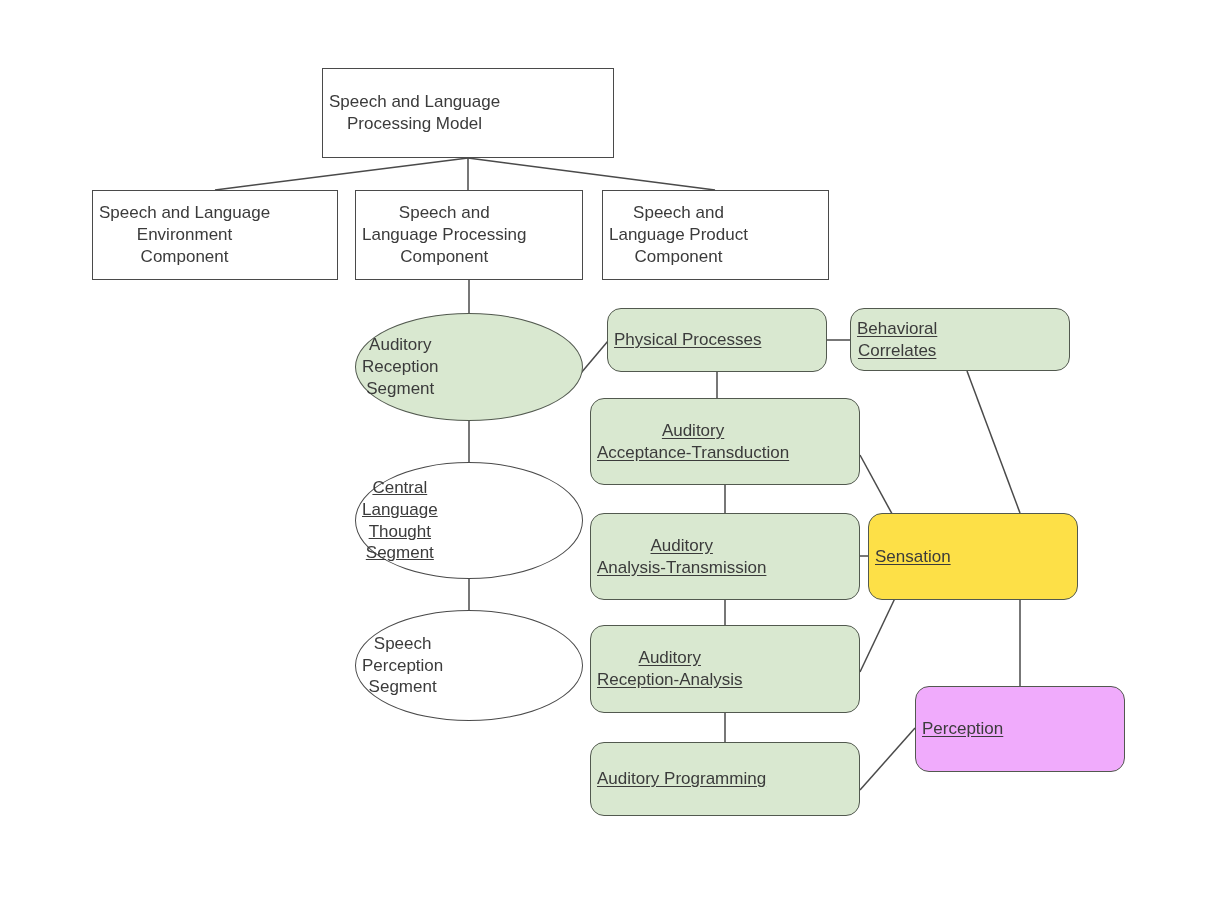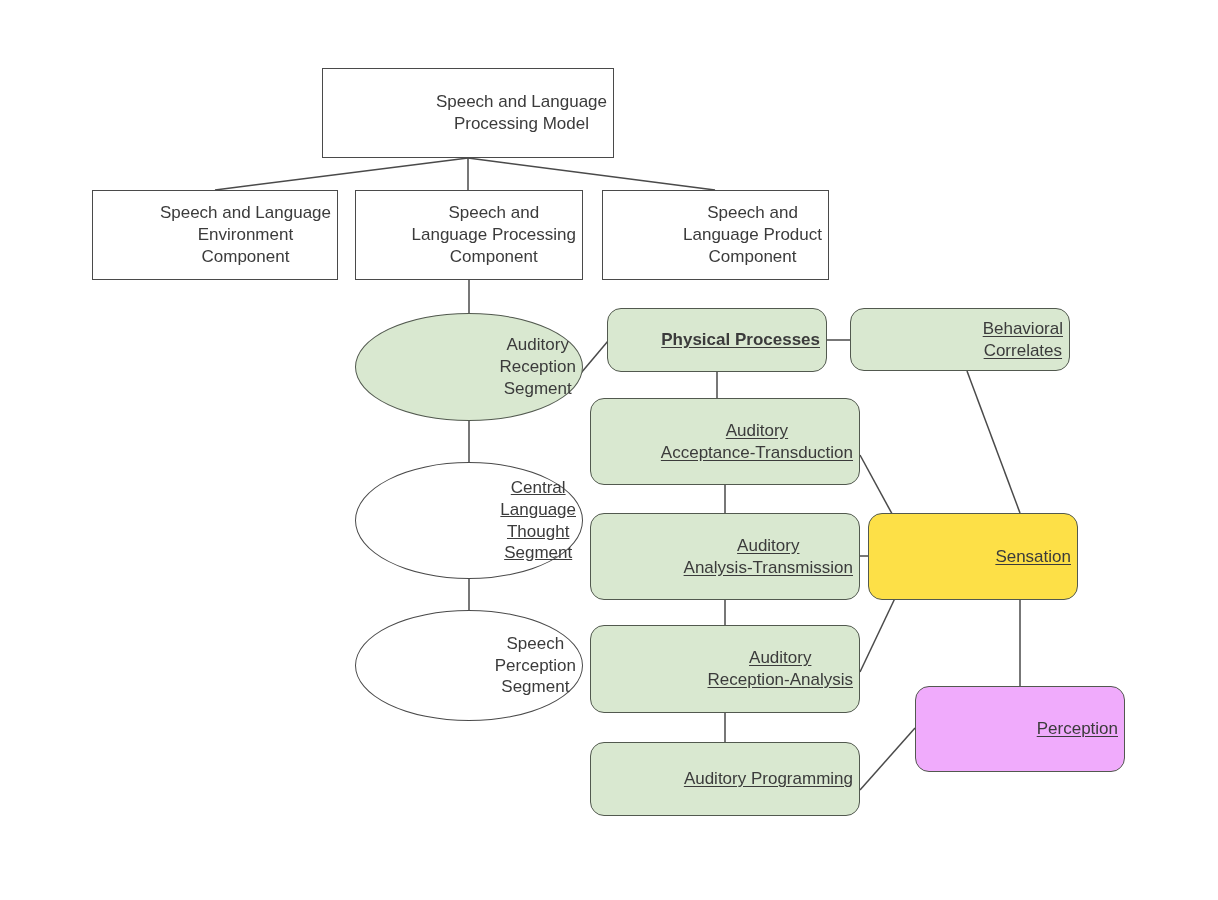--- a/index.html
+++ b/index.html
@@ -24,21 +24,21 @@
     left: 0;
     top: 0;
     width: 1218px;
     height: 900px;
   }
   .node {
     position: absolute;
     box-sizing: border-box;
     display: flex;
     align-items: center;
-    justify-content: flex-end;
+    justify-content: flex-start;
     text-align: center;
     color: #3b3b3b;
     line-height: 1.28;
     white-space: pre-line;
     z-index: 2;
   }
   .node-rect {
     border: 1.6px solid #4a4a4a;
     background: #ffffff;
     font-size: 17px;
@@ -107,21 +107,21 @@
       <div class="node node-ellipse filled" style="left: 355px; top: 313px; width: 228px; height: 108px; background: rgb(217, 232, 208);"><span class="label">Auditory
 Reception
 Segment</span></div>
       <div class="node node-ellipse" style="left: 355px; top: 462px; width: 228px; height: 117px; background: rgb(255, 255, 255); text-decoration: underline;"><span class="label">Central
 Language
 Thought
 Segment</span></div>
       <div class="node node-ellipse" style="left: 355px; top: 610px; width: 228px; height: 111px; background: rgb(255, 255, 255);"><span class="label">Speech
 Perception
 Segment</span></div>
-      <div class="node node-round" style="left: 607px; top: 308px; width: 220px; height: 64px; background: rgb(217, 232, 208); font-weight: bold;"><span class="label">Physical Processes</span></div>
+      <div class="node node-round" style="left: 607px; top: 308px; width: 220px; height: 64px; background: rgb(217, 232, 208);"><span class="label">Physical Processes</span></div>
       <div class="node node-round" style="left: 850px; top: 308px; width: 220px; height: 63px; background: rgb(217, 232, 208);"><span class="label">Behavioral
 Correlates</span></div>
       <div class="node node-round" style="left: 590px; top: 398px; width: 270px; height: 87px; background: rgb(217, 232, 208);"><span class="label">Auditory
 Acceptance-Transduction</span></div>
       <div class="node node-round" style="left: 590px; top: 513px; width: 270px; height: 87px; background: rgb(217, 232, 208);"><span class="label">Auditory
 Analysis-Transmission</span></div>
       <div class="node node-round" style="left: 590px; top: 625px; width: 270px; height: 88px; background: rgb(217, 232, 208);"><span class="label">Auditory
 Reception-Analysis</span></div>
       <div class="node node-round" style="left: 590px; top: 742px; width: 270px; height: 74px; background: rgb(217, 232, 208);"><span class="label">Auditory Programming</span></div>
       <div class="node node-round" style="left: 868px; top: 513px; width: 210px; height: 87px; background: #fde047;"><span class="label">Sensation</span></div>

